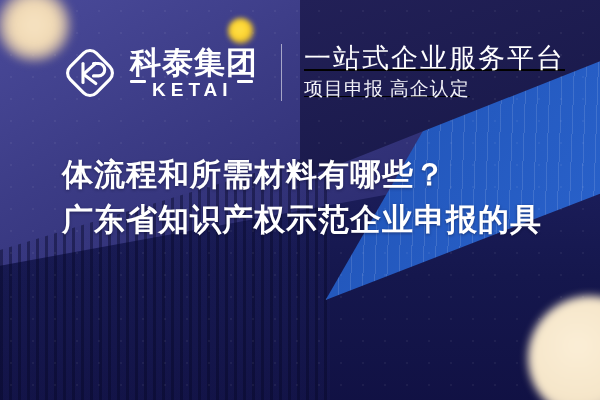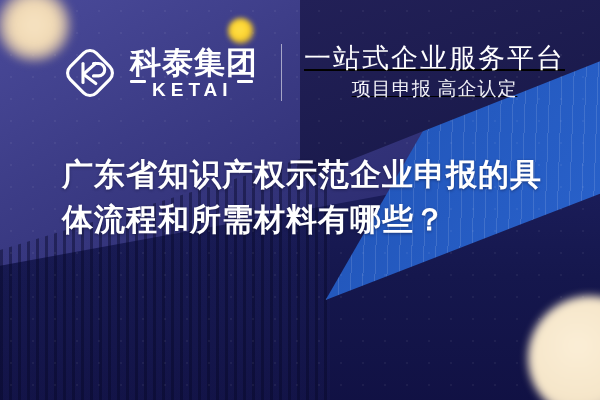--- a/index.html
+++ b/index.html
@@ -233,21 +233,20 @@
     white-space: nowrap;
   }
   .slogan-sub {
     font-family: "Liberation Serif", "DejaVu Serif", serif;
     font-size: 19px;
     line-height: 24px;
     letter-spacing: 1px;
     color: #f2f2f8;
     white-space: nowrap;
     margin-top: 3px;
-    text-align: center;
   }
 
   
   .headline {
     position: absolute;
     left: 62px;
     top: 152px;
     width: 500px;
   }
   .headline-line {
@@ -304,17 +303,17 @@
     <div class="divider"></div>
 
     <div class="slogan">
       <span class="slogan-main">一站式企业服务平台</span>
       <span class="slogan-sub">项目申报 高企认定</span>
     </div>
 
   </div>
 
   <div class="headline">
+    <div class="headline-line">体流程和所需材料有哪些？</div>
     <div class="headline-line">广东省知识产权示范企业申报的具</div>
-    <div class="headline-line">体流程和所需材料有哪些？</div>
   </div>
 
 </div>
 
 </body></html>

